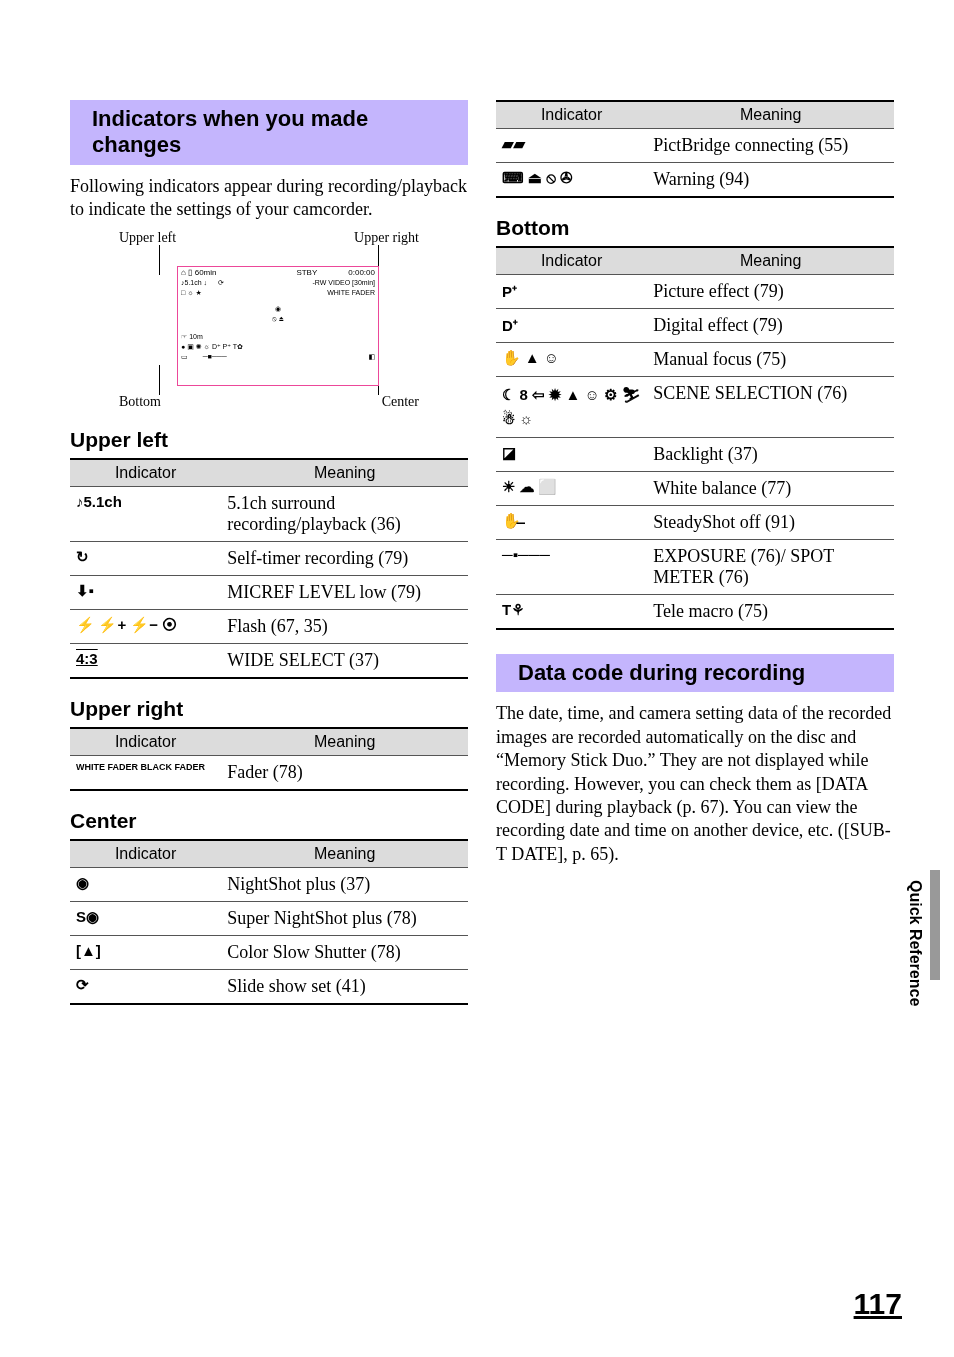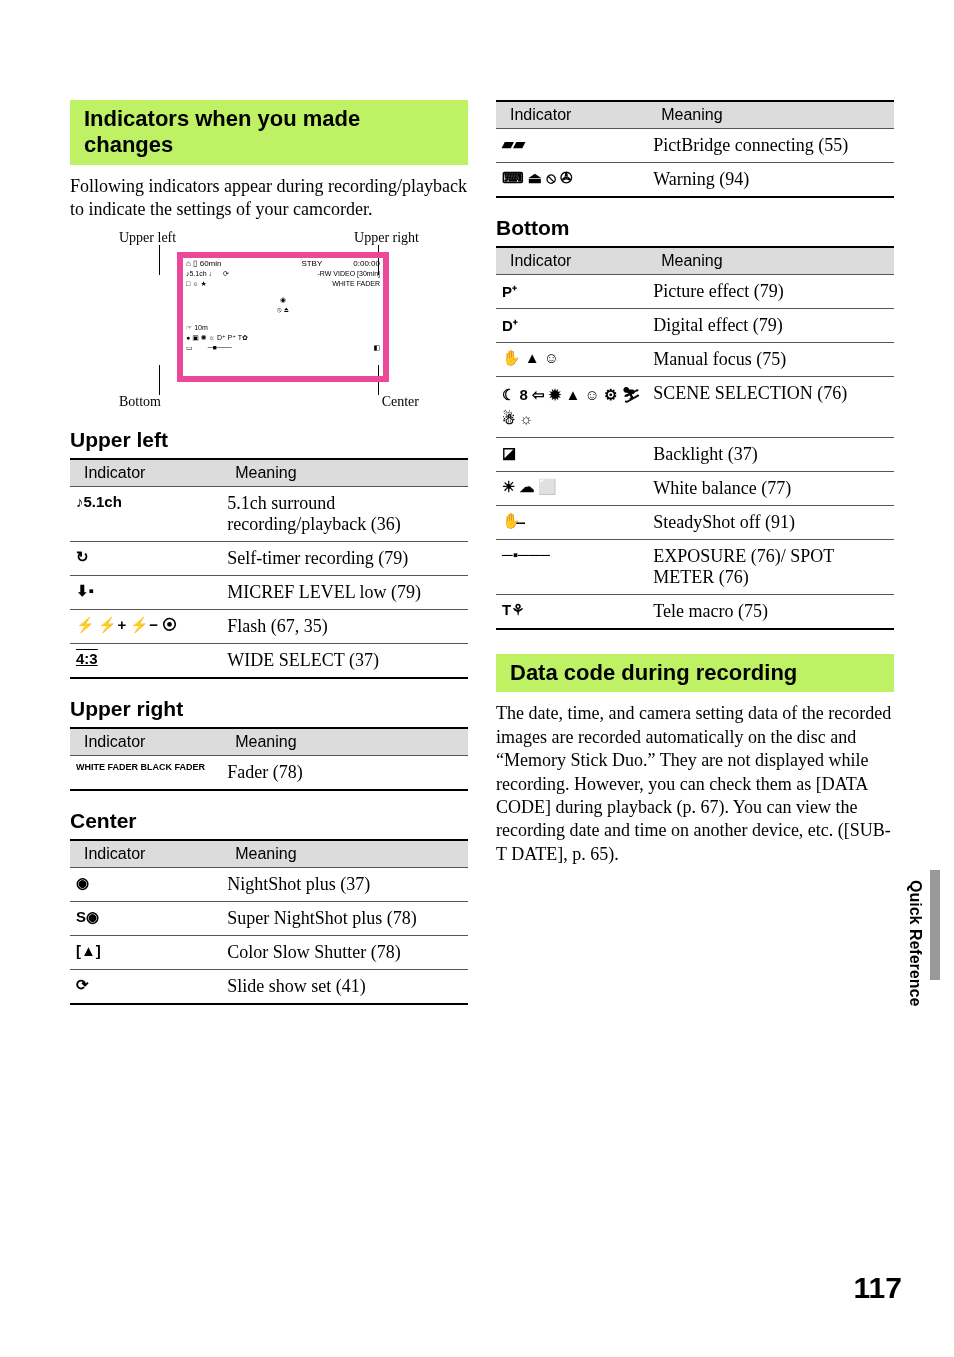--- a/index.html
+++ b/index.html
@@ -1,34 +1,34 @@
 <!DOCTYPE html>
 <html><head>
 <meta charset="utf-8">
 <style>
   html,body{margin:0;padding:0;background:#fff;color:#000;font-family:"Times New Roman",serif;}
   body{width:954px;height:1357px;position:relative;}
   .page{display:flex;padding:100px 60px 0 70px;gap:28px;}
   .col{width:405px;}
-  .section-bar{background:#bef264;font-family:Arial,Helvetica,sans-serif;font-weight:bold;font-size:22px;line-height:1.2;padding:6px 14px;margin-bottom:10px;}
+  .section-bar{background:#c4b5fd;font-family:Arial,Helvetica,sans-serif;font-weight:bold;font-size:22px;line-height:1.2;padding:6px 22px;margin-bottom:10px;}
   .intro{font-size:18px;line-height:1.3;margin:10px 0 8px 0;}
   .h2{font-family:Arial,Helvetica,sans-serif;font-weight:bold;font-size:21px;margin:18px 0 6px 0;}
   table.ind{width:100%;border-collapse:collapse;font-size:17px;}
-  table.ind th{background:#dcdcdc;font-family:Arial,Helvetica,sans-serif;font-weight:normal;font-size:16px;text-align:left;padding:4px 14px;border-bottom:1px solid #555;}
+  table.ind th{background:#dcdcdc;font-family:Arial,Helvetica,sans-serif;font-weight:normal;font-size:16px;text-align:center;padding:4px 14px;border-bottom:1px solid #555;}
   table.ind th:first-child{width:38%;}
   table.ind td{padding:6px 6px;border-bottom:1px solid #555;vertical-align:top;font-family:"Times New Roman",serif;font-size:18px;}
   table.ind td.ic{font-family:Arial,Helvetica,sans-serif;font-size:15px;font-weight:bold;}
   table.ind tr:last-child td{border-bottom:2px solid #000;}
   table.ind tr:first-child th{border-top:2px solid #000;}
   .side-tab{position:absolute;right:30px;top:880px;font-family:Arial,Helvetica,sans-serif;font-weight:bold;font-size:16px;writing-mode:vertical-rl;}
   .side-marker{position:absolute;right:14px;top:870px;width:10px;height:110px;background:#999;}
-  .pagenum{position:absolute;right:52px;bottom:52px;font-family:Arial,Helvetica,sans-serif;font-weight:bold;font-size:30px;}
+  .pagenum{position:absolute;right:52px;bottom:36px;font-family:Arial,Helvetica,sans-serif;font-weight:bold;font-size:30px;text-decoration:underline;}
   
   .diagram{position:relative;width:300px;height:180px;margin:4px auto 6px auto;font-family:Arial,Helvetica,sans-serif;font-size:11px;}
-  .lcd{position:absolute;left:58px;top:22px;width:200px;height:118px;border:6px solid #ec4899;}
+  .lcd{position:absolute;left:58px;top:36px;width:200px;height:118px;border:1px solid #ec4899;}
   .lcd .row{display:flex;align-items:center;gap:3px;padding:1px 3px;font-size:8px;}
   .lcd .tiny{font-size:7px;}
   .callout{position:absolute;font-size:14px;font-family:"Times New Roman",serif;}
   .leader{position:absolute;background:#000;}
 </style>
 </head>
 <body>
 
 <div class="page">
 

